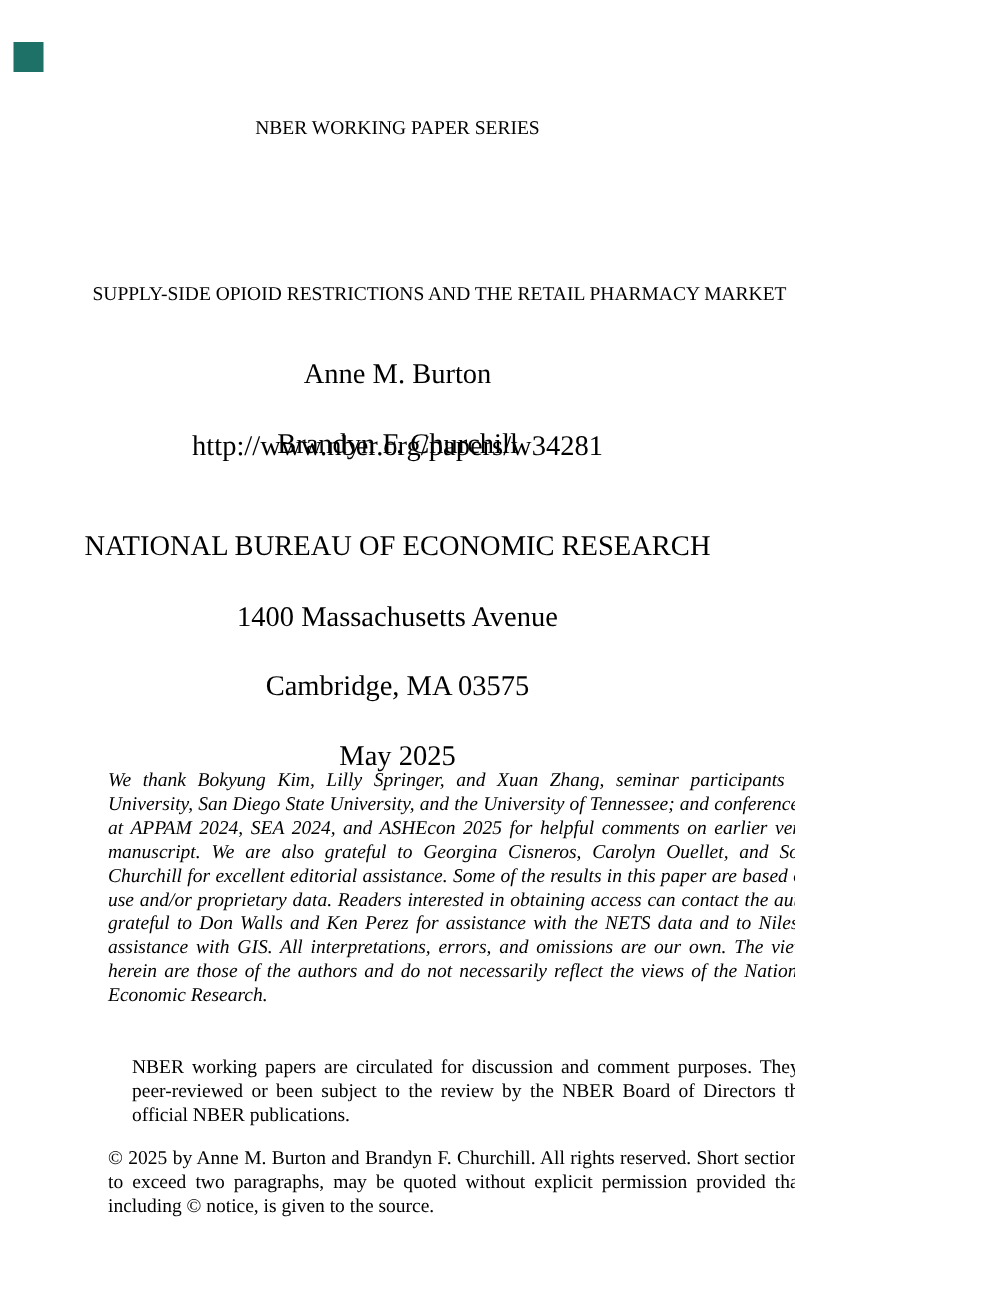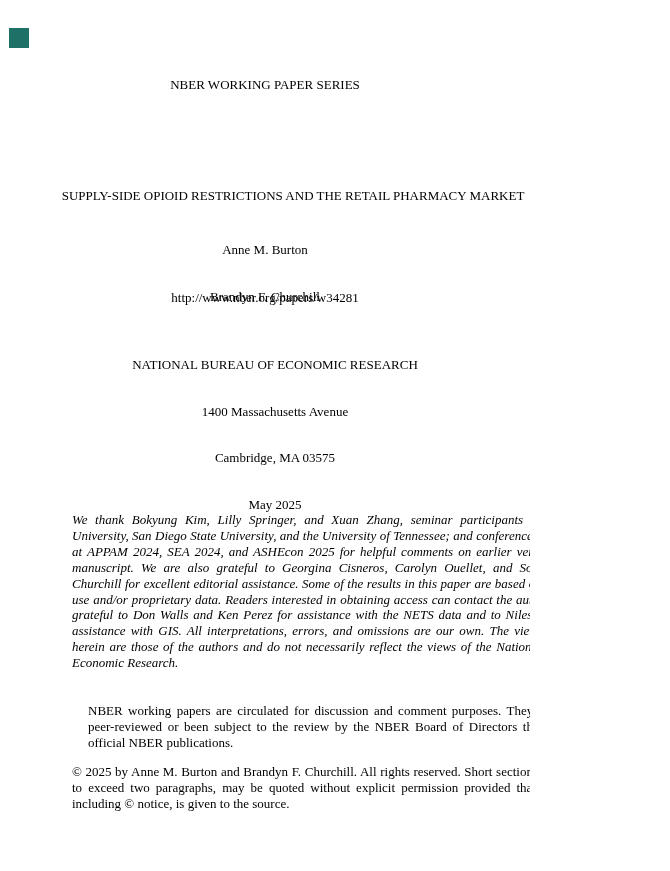--- a/index.html
+++ b/index.html
@@ -29,24 +29,24 @@
     width: 100%;
     text-align: center;
     font-size: 13px;
     line-height: 15.5px;
     white-space: pre;
   }
   .series-header   { top: 77px; }
   .paper-title     { top: 188px; padding-left: 28px; }
   .authors-block   { top: 211px; }
   .wp-block        { top: 259px; }
-  .inst-block      { top: 326px; padding-left: 10px; }
+  .inst-block      { top: 326px; }
   .block-line {
     display: block;
-    font-size: 13px;
+    font-size: 19px;
     line-height: 15.5px;
   }
   .para {
     position: absolute;
     left: 72px;
     width: 527px;
     font-size: 13px;
     line-height: 15.9px;
     text-align: justify;
   }

